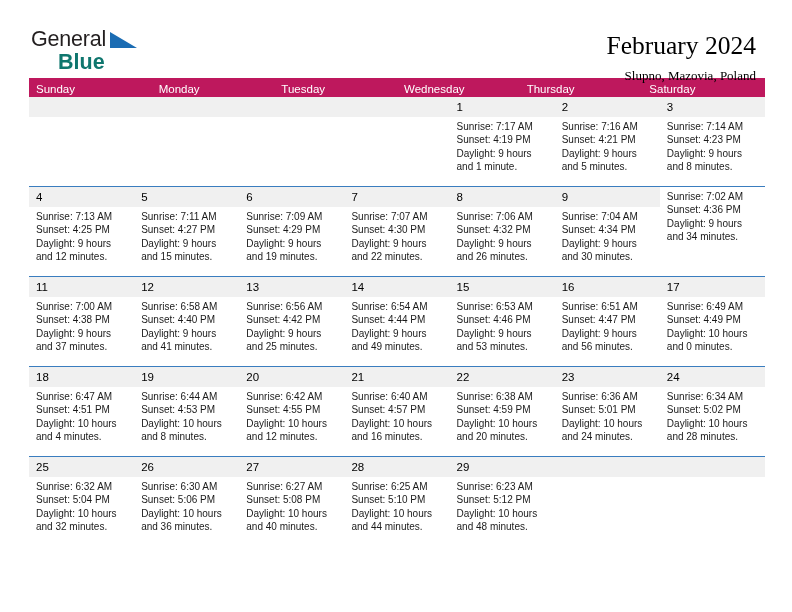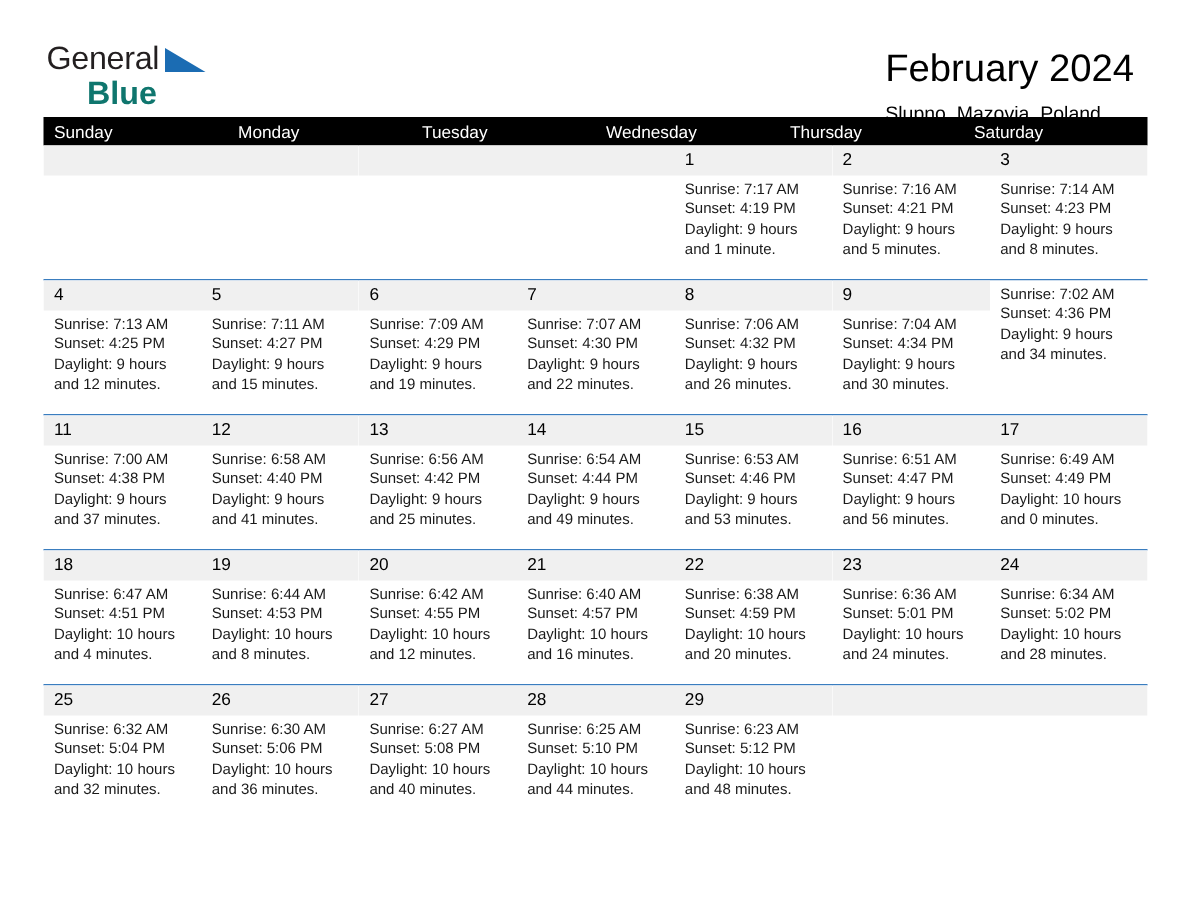--- a/index.html
+++ b/index.html
@@ -53,21 +53,23 @@
   .logo-flag {
     position: absolute;
     left: 79px;
     top: 3px;
     width: 0;
     height: 0;
     border-left: 27px solid #1b6cb3;
     border-top: 16px solid transparent;
   }
   .title-block {
+    text-align: right;
     padding-top: 1px;
+    font-family: Liberation Serif, serif;
   }
   .month-title {
     font-size: 25.5px;
     color: #000;
     line-height: 32px;
     white-space: nowrap;
   }
   .location {
     font-size: 13px;
     color: #000;
@@ -76,21 +78,21 @@
     white-space: nowrap;
   }
 
   
   .calendar {
     margin: 0 28px 0 29px;
     width: 736px;
   }
   .dow-row {
     display: flex;
-    background: #000000;
+    background: #be185d;
   }
   .dow-cell {
     flex: 1 1 0;
     color: #ffffff;
     font-size: 11.5px;
     line-height: 18px;
     padding: 2px 0 2px 7px;
     height: 19px;
   }
   .week-row {

